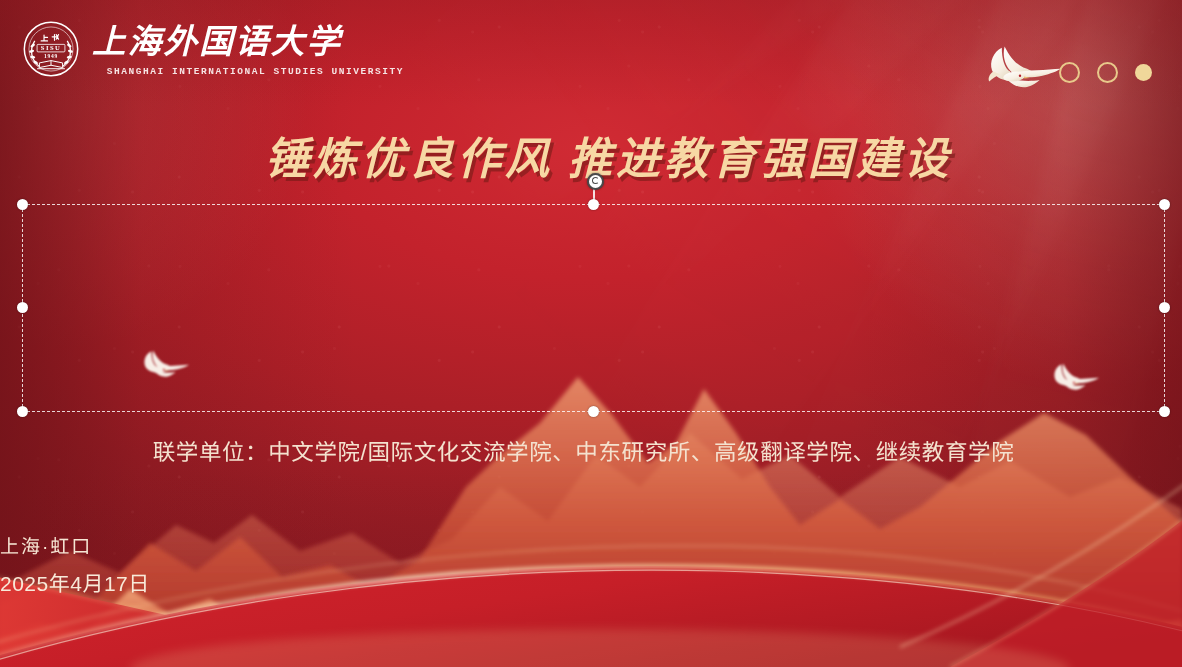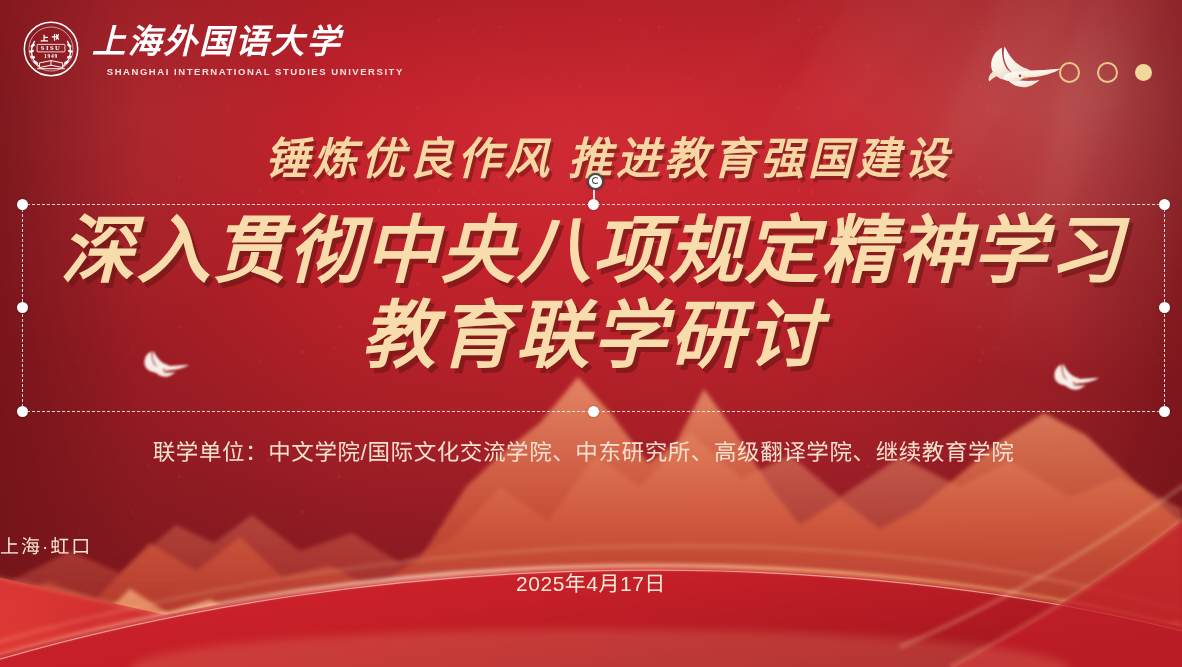--- a/index.html
+++ b/index.html
@@ -108,21 +108,21 @@
   
   .logo{
     position:absolute;left:22px;top:20px;
     display:flex;align-items:center;gap:12px;
   }
   .emblem{width:58px;height:58px;flex:0 0 auto;}
   .logo-text{display:flex;flex-direction:column;gap:3px;}
   .logo-cn{height:42px;}
   .logo-en{
     font-size:9.5px;letter-spacing:1.55px;color:#f6e3e3;
-    font-family:Liberation Sans, sans-serif;font-weight:700;
+    font-family:Liberation Mono, monospace;font-weight:700;
     white-space:nowrap;text-align:center;
   }
 
   
   .dots{position:absolute;right:30px;top:62px;display:flex;gap:17px;align-items:center;}
   .dot{width:17px;height:17px;border-radius:50%;}
   .dot.ring{border:2.2px solid #e8c98b;}
   .dot.solid{background:#f0d79a;}
 
   
@@ -162,21 +162,21 @@
     font-size:22.5px;letter-spacing:.6px;
     color:#f4e2cf;
     white-space:nowrap;
   }
   .venue{
     position:absolute;left:0;right:0;top:531px;
     text-align:left;font-size:19px;letter-spacing:2px;color:#f6e6d4;
   }
   .date{
     position:absolute;left:0;right:0;top:567px;
-    text-align:center;font-size:21px;letter-spacing:.5px;color:#f8ead9;
+    text-align:left;font-size:21px;letter-spacing:.5px;color:#f8ead9;
   }
 </style>
 </head>
 <body>
 
 <div class="slide">
 
   <div class="bg-base"></div>
   <div class="bg-speckle"></div>
   <div class="glow-tr"></div>
@@ -358,24 +358,20 @@
         <path fill="#fdfaf2" d="M40,56 C46,66 58,72 70,70 C78,68 84,64 88,60 C76,62 60,62 48,58 Z"></path>
         <ellipse cx="52" cy="55" rx="16" ry="7" fill="#fdfaf2" transform="rotate(-6 52 55)"></ellipse>
         <circle cx="62" cy="55" r="2.2" fill="#c0252c"></circle>
         <path fill="#ecca7d" d="M66,55 L74,57 L66,58 Z"></path>
       </g>
     </svg>
   </div>
 
   <div class="kicker">锤炼优良作风 推进教育强国建设</div>
 
-  <div class="headline">
-    <span class="l1">深入贯彻中央八项规定精神学习</span>
-    <span class="l2">教育联学研讨</span>
-  </div>
 
   <div class="units">联学单位：中文学院/国际文化交流学院、中东研究所、高级翻译学院、继续教育学院</div>
 
   <div class="venue">上海·虹口</div>
 
   <div class="date">2025年4月17日</div>
 
   <div class="selbox">
     <div class="rot-wrap">
       <div class="rot-stem"></div>

